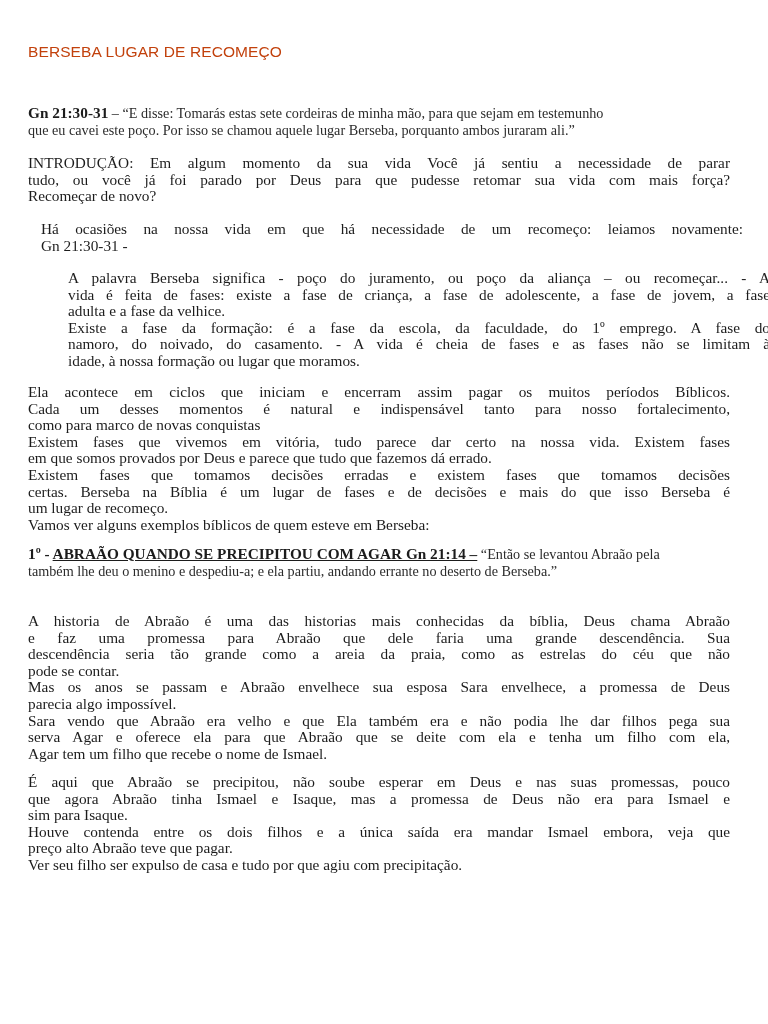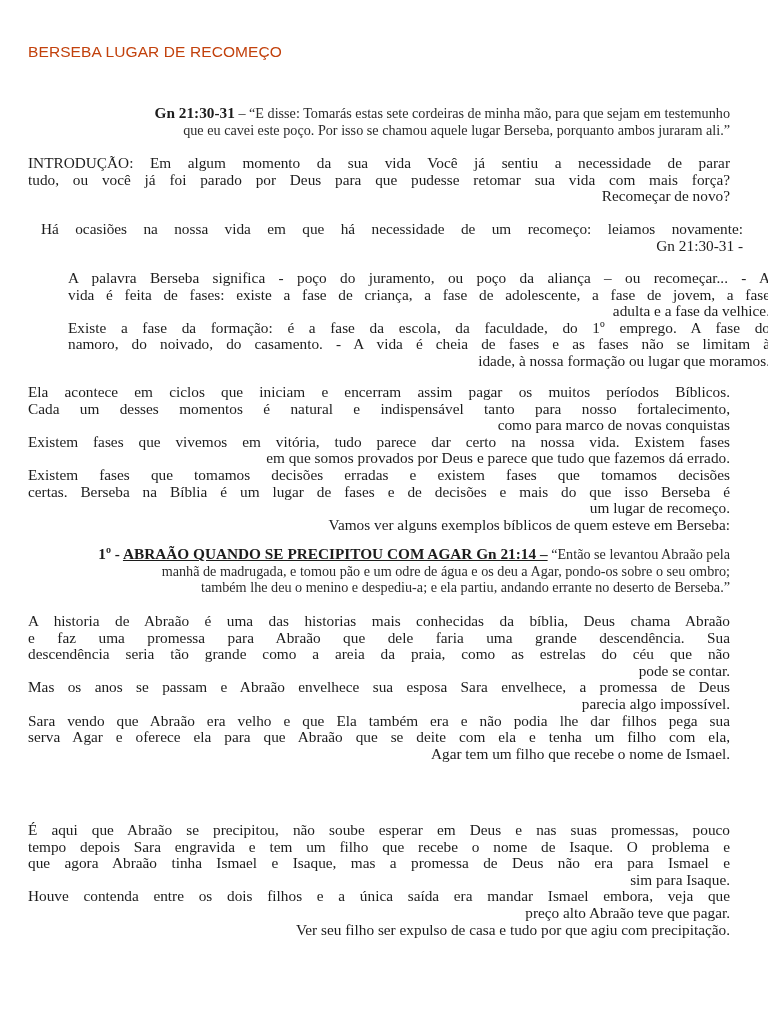--- a/index.html
+++ b/index.html
@@ -7,21 +7,21 @@
   .page { position: absolute; left: 28px; top: 0; width: 702px; }
   .title {
     position: absolute; top: 43px; left: 0;
     font-family: "Liberation Sans", sans-serif; font-size: 15.5px; color: #c2410c; letter-spacing: 0.1px;
     white-space: nowrap;
   }
   .block {
     position: absolute; left: 0; width: 702px;
     font-family: "Liberation Serif", serif; font-size: 15.3px; line-height: 16.6px; color: #1c1c1c;
   }
-  .line { display: block; white-space: nowrap; text-align: right; }
+  .line { display: block; white-space: nowrap; }
   .jl { display: block; text-align: justify; text-align-last: justify; white-space: normal; }
   .small { font-size: 14.2px; color: #2b2b2b; }
   b { font-weight: bold; }
   u { text-decoration: underline; }
 </style>
 </head>
 <body>
 
 <div class="page">
 
@@ -63,39 +63,37 @@
     <span class="jl">Existem fases que tomamos decisões erradas e existem fases que tomamos decisões</span>
     <span class="jl">certas. Berseba na Bíblia é um lugar de fases e de decisões e mais do que isso Berseba é</span>
     <span class="line">um lugar de recomeço.</span>
     <span class="line">Vamos ver alguns exemplos bíblicos de quem esteve em Berseba:</span>
   </div>
 
   <div class="block" style="top:546px;">
     <span class="line">
       <b>1º - </b><b><u>ABRAÃO QUANDO SE PRECIPITOU COM AGAR Gn 21:14 –</u></b><span class="small"> “Então se levantou Abraão pela</span>
     </span>
-    <span class="line small">manhã de madrugada, e tomou pão e um odre de água e os deu a Agar, pondo-os sobre o seu ombro;</span>
     <span class="line small">também lhe deu o menino e despediu-a; e ela partiu, andando errante no deserto de Berseba.”</span>
   </div>
 
   <div class="block" style="top:613px;">
     <span class="jl">A historia de Abraão é uma das historias mais conhecidas da bíblia, Deus chama Abraão</span>
     <span class="jl">e faz uma promessa para Abraão que dele faria uma grande descendência. Sua</span>
     <span class="jl">descendência seria tão grande como a areia da praia, como as estrelas do céu que não</span>
     <span class="line">pode se contar.</span>
     <span class="jl">Mas os anos se passam e Abraão envelhece sua esposa Sara envelhece, a promessa de Deus</span>
     <span class="line">parecia algo impossível.</span>
     <span class="jl">Sara vendo que Abraão era velho e que Ela também era e não podia lhe dar filhos pega sua</span>
     <span class="jl">serva Agar e oferece ela para que Abraão que se deite com ela e tenha um filho com ela,</span>
     <span class="line">Agar tem um filho que recebe o nome de Ismael.</span>
   </div>
 
-  <div class="block" style="top:774px;margin-top:48px;">
+  <div class="block" style="top:774px;">
     <span class="jl">É aqui que Abraão se precipitou, não soube esperar em Deus e nas suas promessas, pouco</span>
-    <span class="jl">tempo depois Sara engravida e tem um filho que recebe o nome de Isaque. O problema e</span>
     <span class="jl">que agora Abraão tinha Ismael e Isaque, mas a promessa de Deus não era para Ismael e</span>
     <span class="line">sim para Isaque.</span>
     <span class="jl">Houve contenda entre os dois filhos e a única saída era mandar Ismael embora, veja que</span>
     <span class="line">preço alto Abraão teve que pagar.</span>
     <span class="line">Ver seu filho ser expulso de casa e tudo por que agiu com precipitação.</span>
   </div>
 
 </div>
 
 </body></html>

